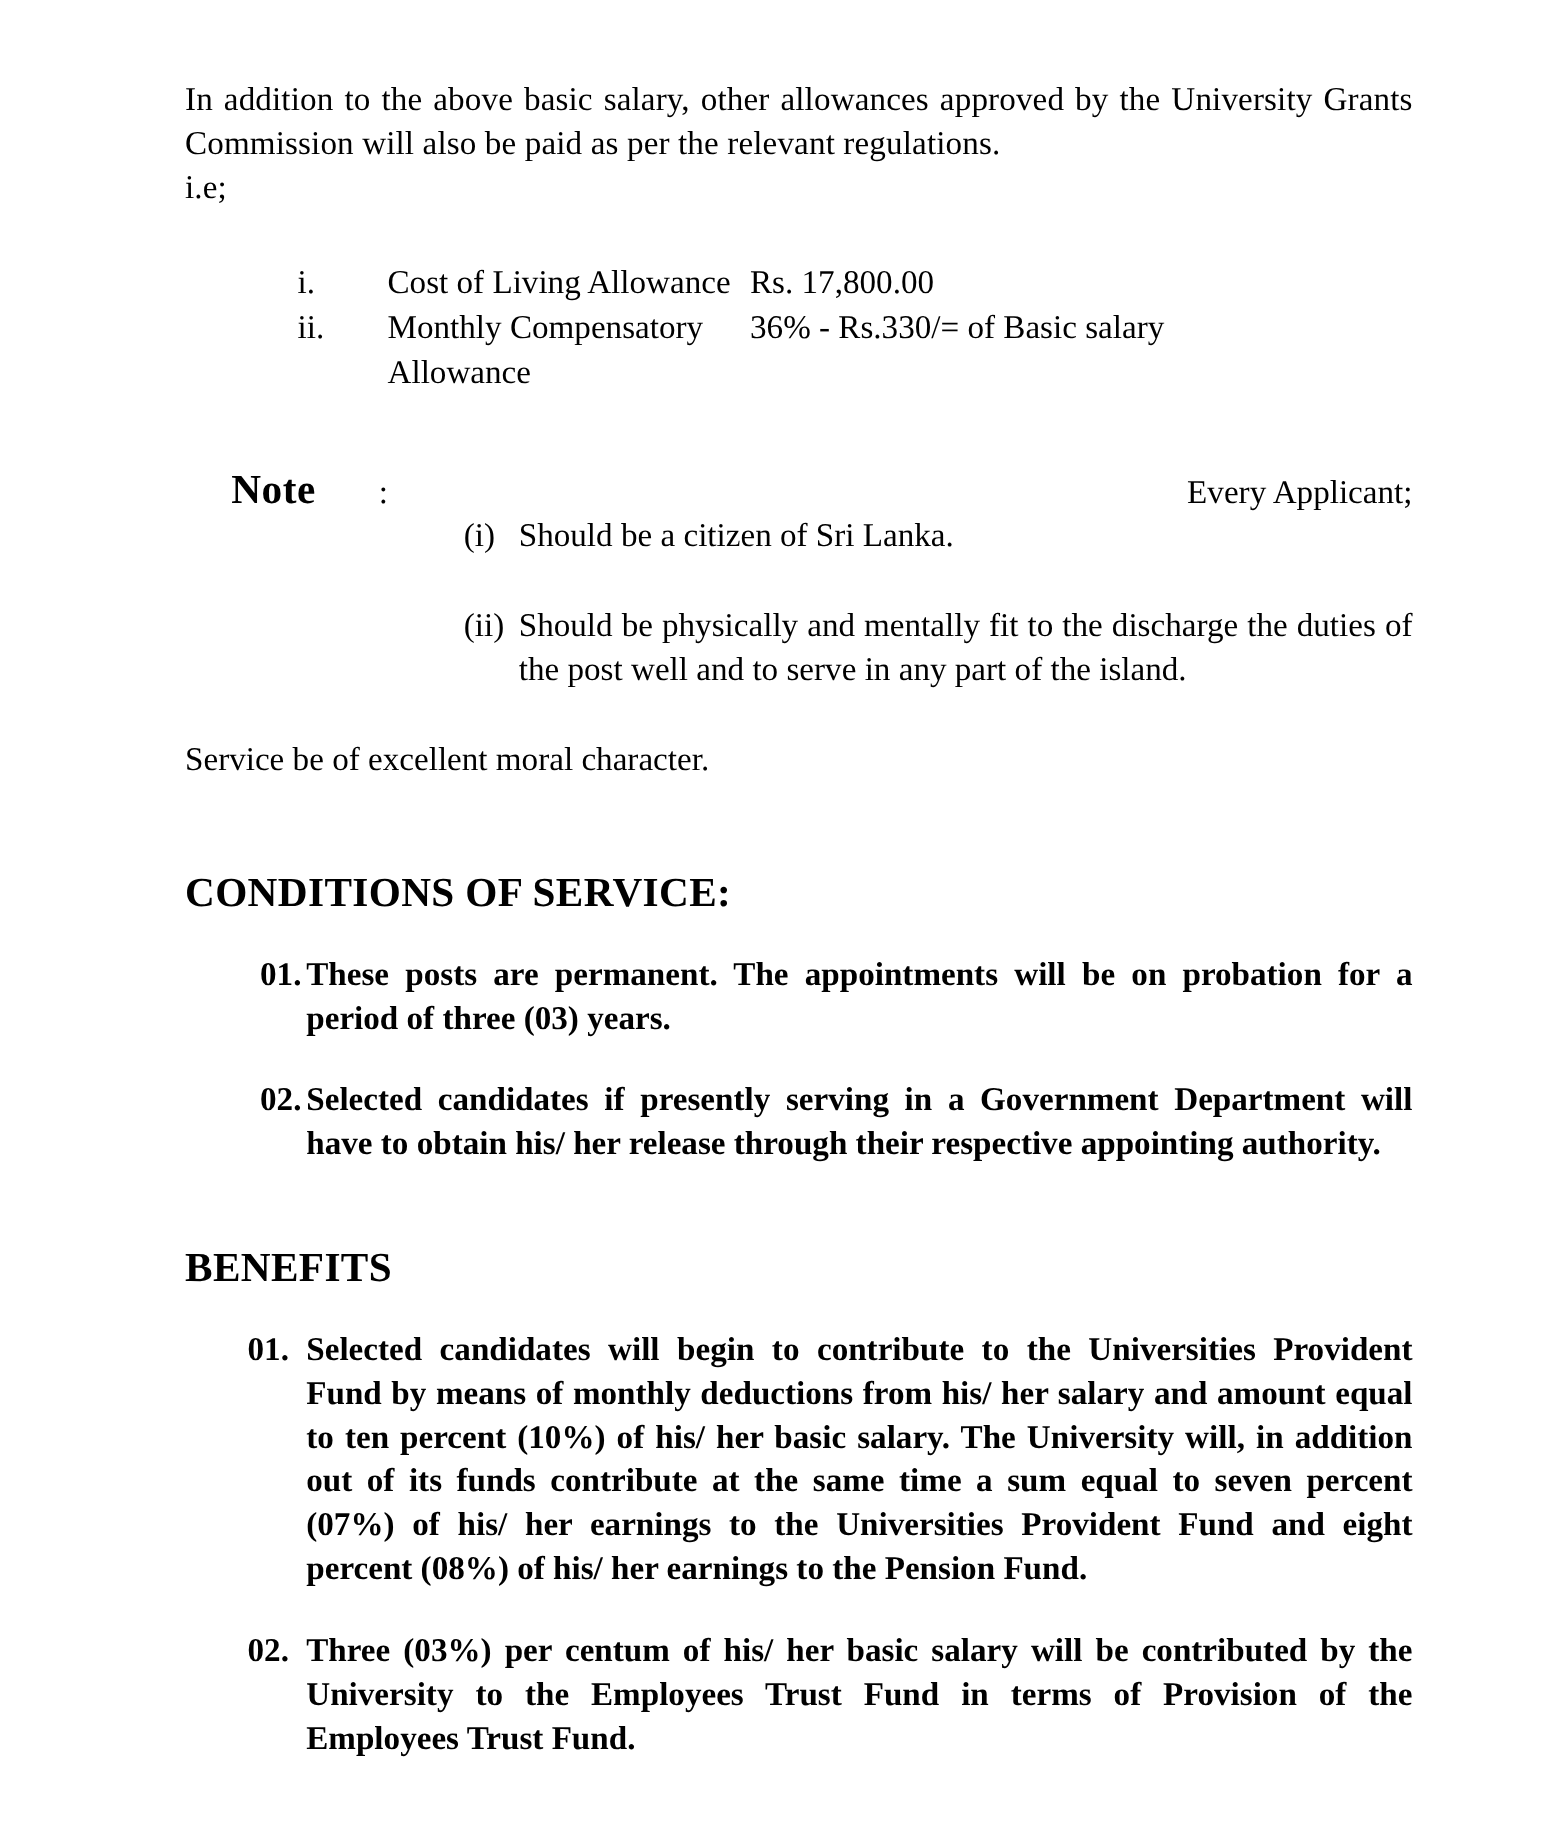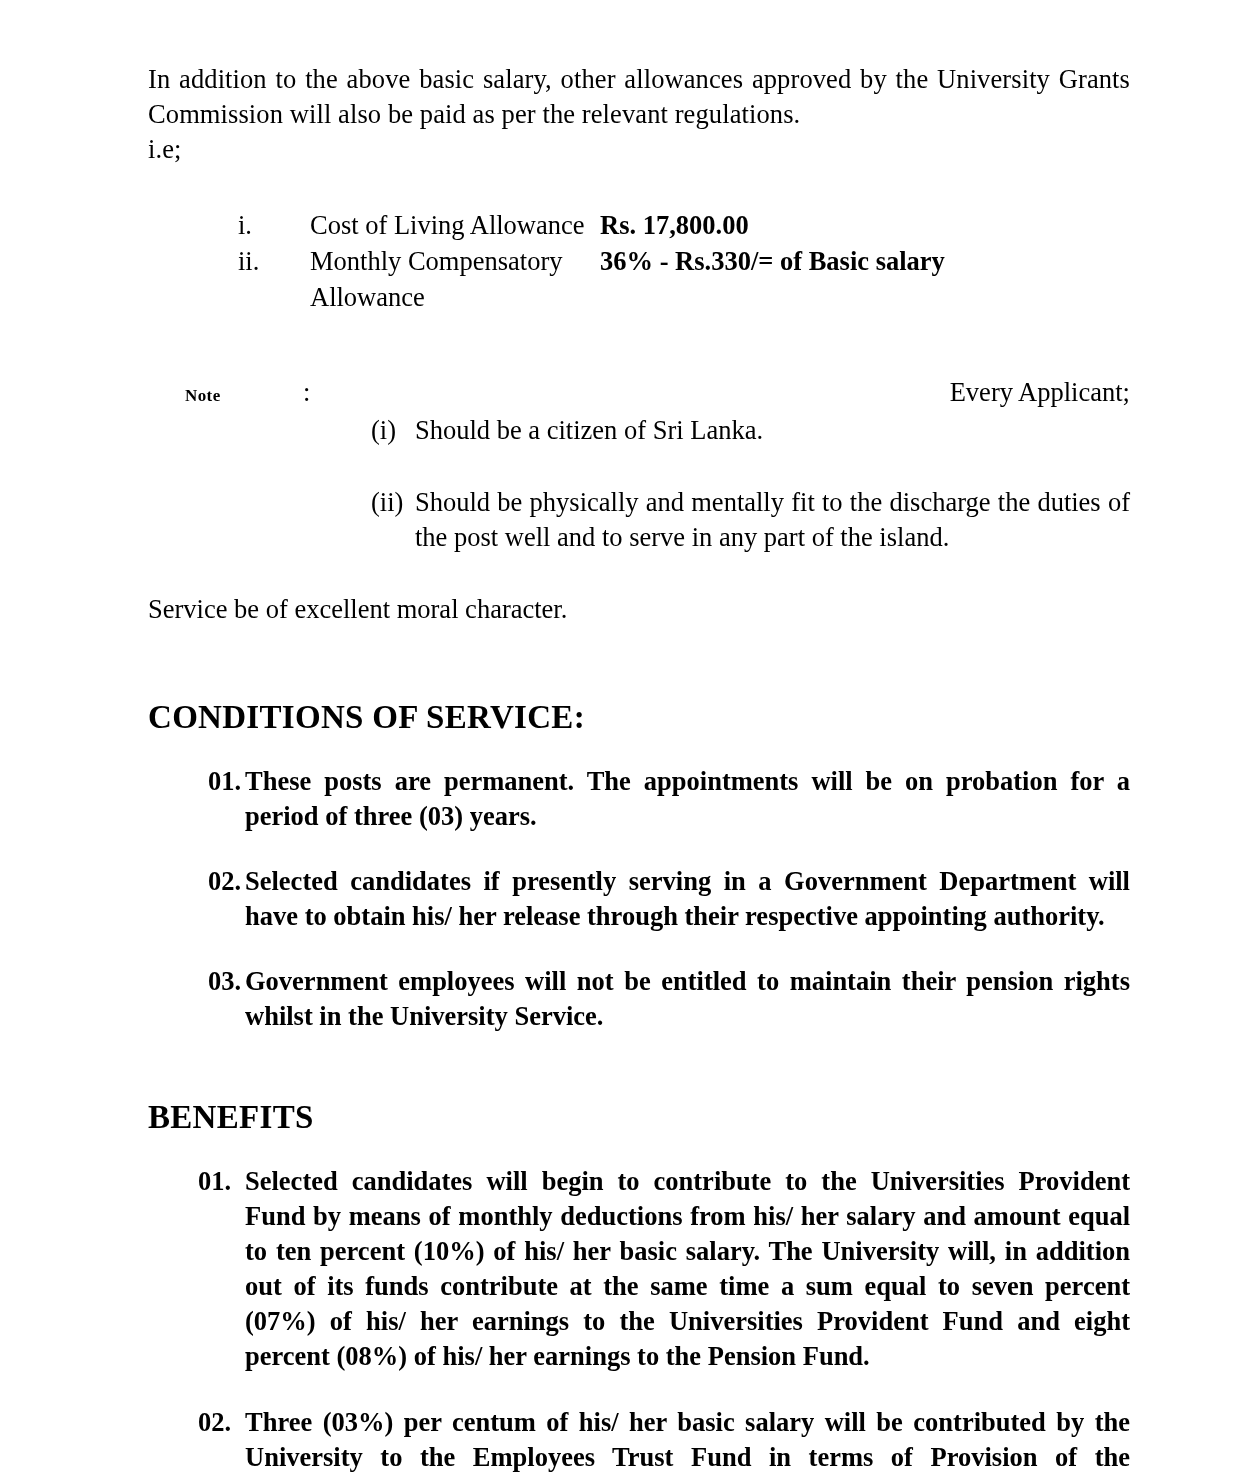--- a/index.html
+++ b/index.html
@@ -54,39 +54,38 @@
     padding-left: 90px;
     box-sizing: content-box;
   }
   .allowances .label {
     width: 290px;
     flex: 0 0 290px;
   }
   .allowances .value {
     flex: 1 1 auto;
     white-space: nowrap;
-    font-weight: bold;
   }
 
   
   .note-block {
     margin-top: 60px;
     font-size: 26.5px;
     line-height: 35px;
   }
   .note-head {
     display: flex;
     align-items: baseline;
   }
   .note-head .note-word {
     width: 118px;
     flex: 0 0 118px;
     padding-left: 37px;
     font-weight: bold;
-    font-size: 17px;
+    font-size: 33px;
     letter-spacing: 0.4px;
     box-sizing: content-box;
   }
   .note-head .note-colon {
     width: 52px;
     flex: 0 0 52px;
   }
   .note-head .note-lead {
     flex: 1 1 auto;
     text-align: right;
@@ -219,24 +218,20 @@
   </div>
   <ul class="num-list conditions-list">
     <li>
       <span class="nmarker">01.</span>
       <span class="ntext">These posts are permanent. The appointments will be on probation for a period of three (03) years.</span>
     </li>
     <li>
       <span class="nmarker">02.</span>
       <span class="ntext">Selected candidates if presently serving in a Government Department will have to obtain his/ her release through their respective appointing authority.</span>
     </li>
-    <li>
-      <span class="nmarker">03.</span>
-      <span class="ntext">Government employees will not be entitled to maintain their pension rights whilst in the University Service.</span>
-    </li>
   </ul>
 
   <div class="h-benefits">
     <span class="section-heading">BENEFITS</span>
   </div>
   <ul class="num-list benefits-list">
     <li>
       <span class="nmarker">01.</span>
       <span class="ntext">Selected candidates will begin to contribute to the Universities Provident Fund by means of monthly deductions from his/ her salary and amount equal to ten percent (10%) of his/ her basic salary. The University will, in addition out of its funds contribute at the same time a sum equal to seven percent (07%) of his/ her earnings to the Universities Provident Fund and eight percent (08%) of his/ her earnings to the Pension Fund.</span>
     </li>

